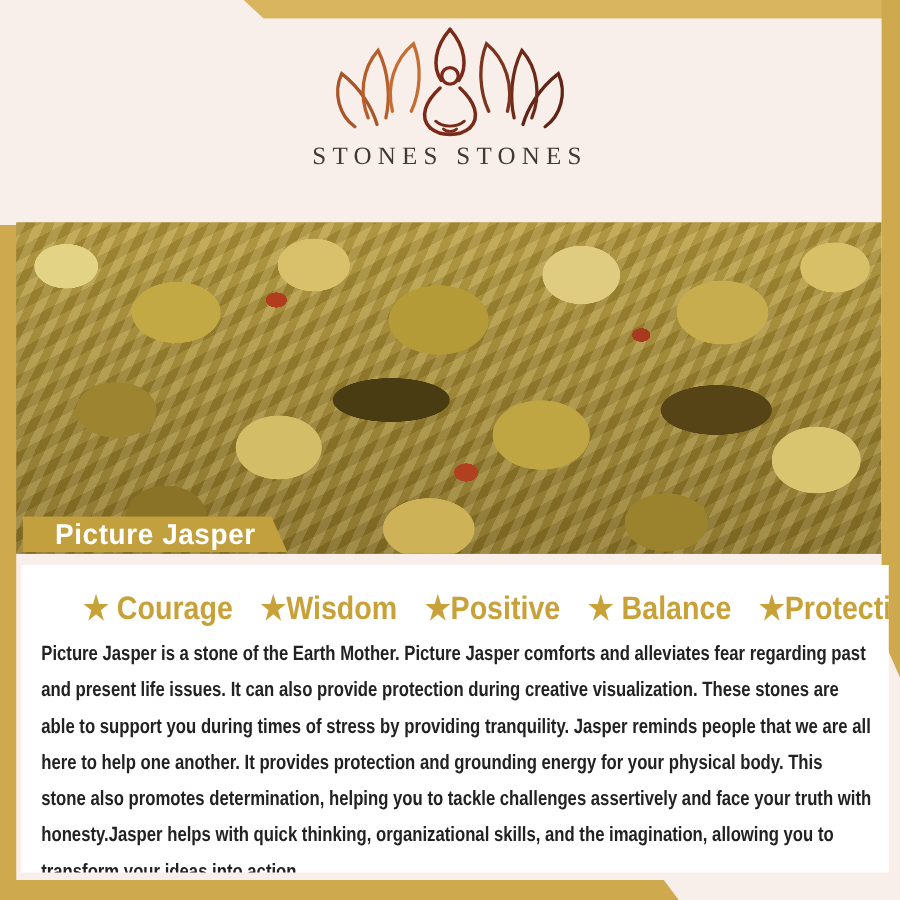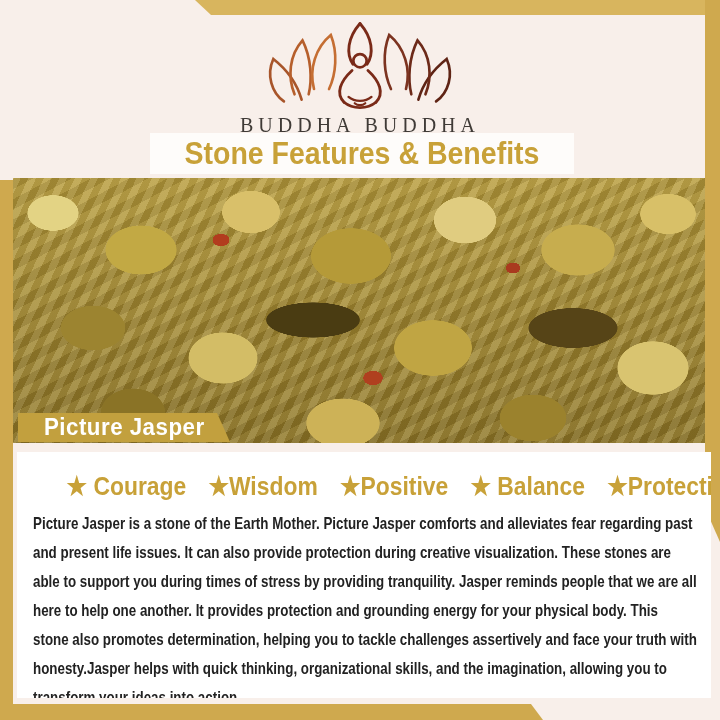--- a/index.html
+++ b/index.html
@@ -133,26 +133,23 @@
         <path d="M110,4 C96,20 94,38 102,50" stroke="#7a2a18" stroke-width="3.2"></path>
         <path d="M110,4 C124,20 126,38 118,50" stroke="#7a2a18" stroke-width="3.2"></path>
         <circle cx="110" cy="46" r="7.5" stroke="#7a2a18" stroke-width="3"></circle>
         <path d="M101,57 C88,69 82,83 92,93" stroke="#7a2a18" stroke-width="3.2"></path>
         <path d="M119,57 C132,69 138,83 128,93" stroke="#7a2a18" stroke-width="3.2"></path>
         <path d="M92,93 C98,98 104,99 110,99 C116,99 122,98 128,93" stroke="#7a2a18" stroke-width="3.2"></path>
         <path d="M97,87 C104,93 116,93 123,87" stroke="#7a2a18" stroke-width="2.6"></path>
         <path d="M104,94 C107,97 113,97 116,94" stroke="#7a2a18" stroke-width="2.4"></path>
       </svg>
     </span>
-    <div class="brand-name">BUDDHA BUDDHA</div>
+    <div class="brand-name">STONES STONES</div>
   </div>
 
-  <div class="banner">
-    <span class="banner-title">Stone Features &amp; Benefits</span>
-  </div>
 
   <div class="photo"></div>
 
   <div class="badge">
     <span class="badge-label">Picture Jasper</span>
   </div>
 
   <div class="card">
     <div class="benefits-row">
       <span class="benefit-item">★ Courage</span>

